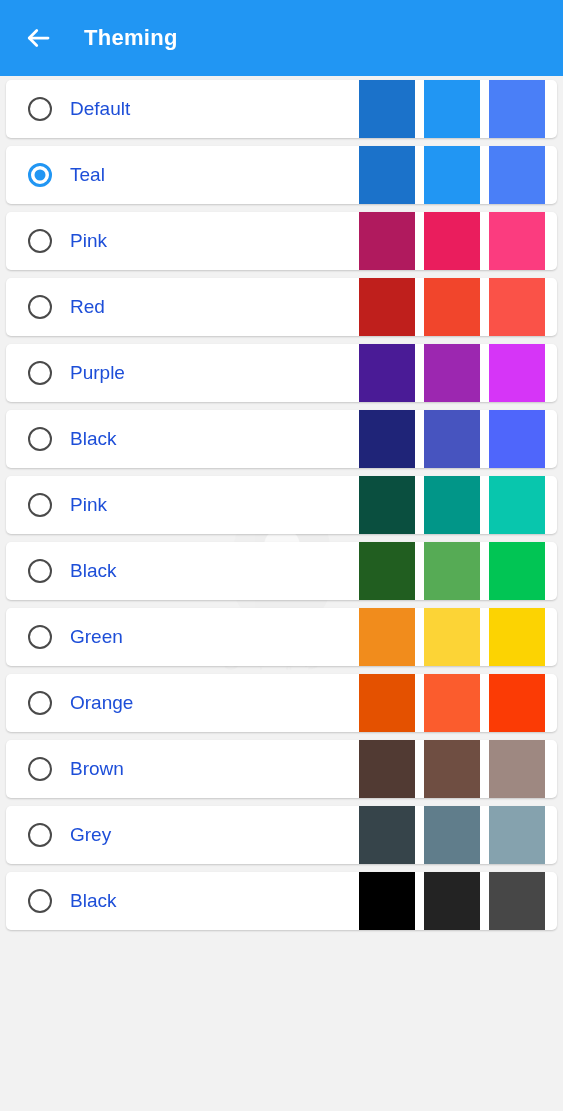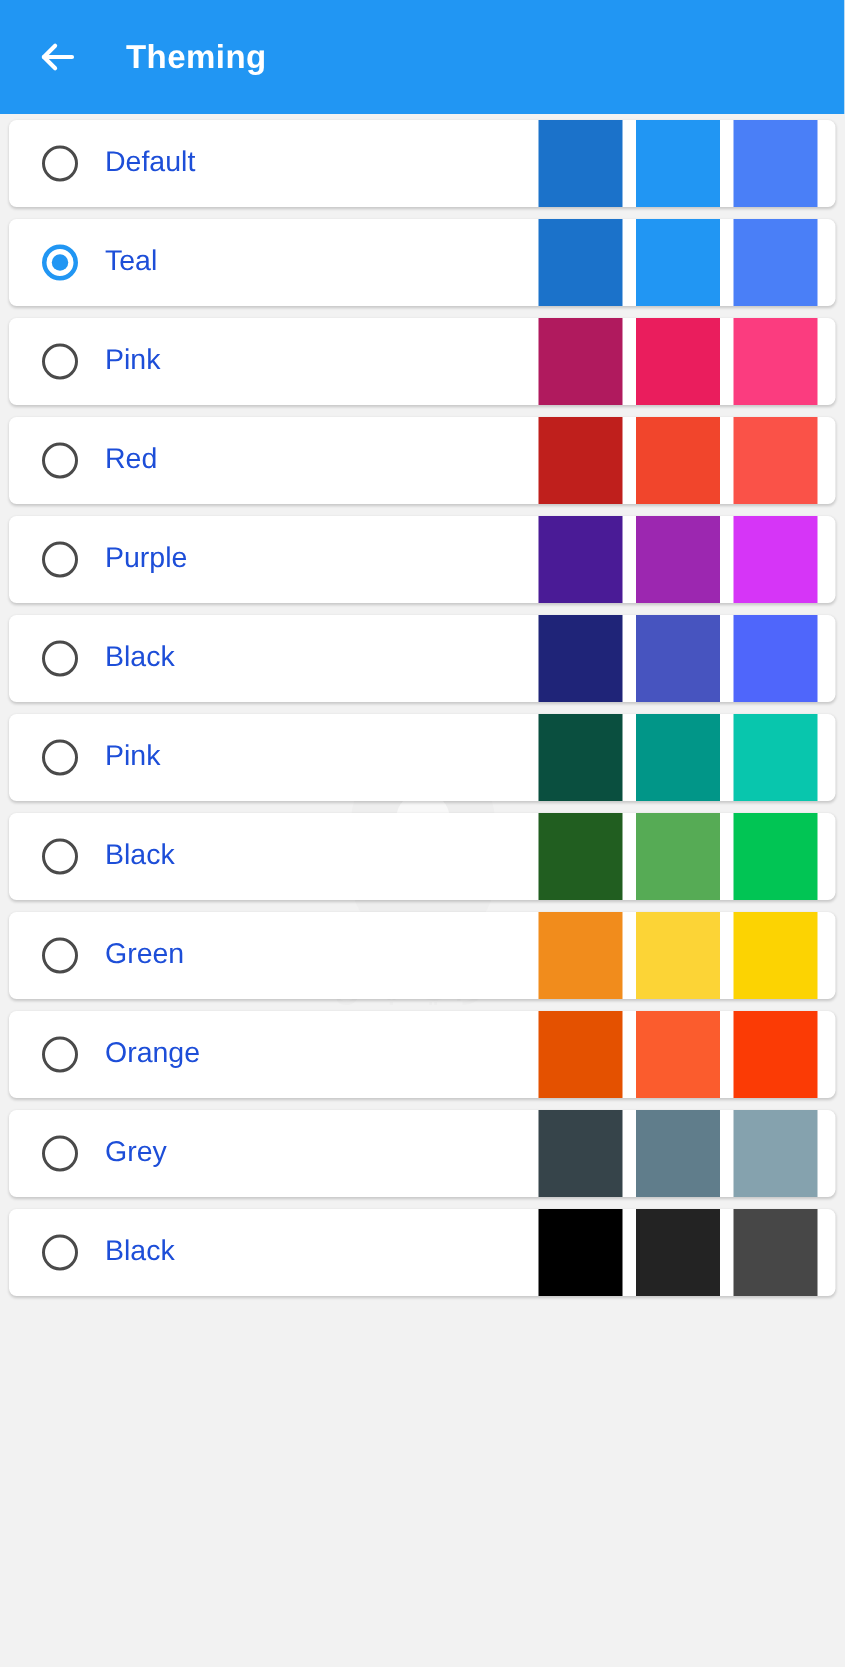--- a/index.html
+++ b/index.html
@@ -262,20 +262,29 @@
       <div class="radio"></div>
       <div class="row-label">Orange</div>
       <div class="swatches">
         <div class="swatch" style="background: rgb(228, 81, 0);"></div>
         <div class="swatch" style="background: rgb(251, 92, 45);"></div>
         <div class="swatch" style="background: rgb(251, 59, 5);"></div>
       </div>
     </div>
     <div class="theme-row">
       <div class="radio"></div>
+      <div class="row-label">Brown</div>
+      <div class="swatches">
+        <div class="swatch" style="background: rgb(81, 58, 51);"></div>
+        <div class="swatch" style="background: rgb(111, 78, 66);"></div>
+        <div class="swatch" style="background: rgb(158, 136, 129);"></div>
+      </div>
+    </div>
+    <div class="theme-row">
+      <div class="radio"></div>
       <div class="row-label">Grey</div>
       <div class="swatches">
         <div class="swatch" style="background: rgb(54, 68, 74);"></div>
         <div class="swatch" style="background: rgb(96, 125, 139);"></div>
         <div class="swatch" style="background: rgb(133, 162, 174);"></div>
       </div>
     </div>
     <div class="theme-row">
       <div class="radio"></div>
       <div class="row-label">Black</div>

